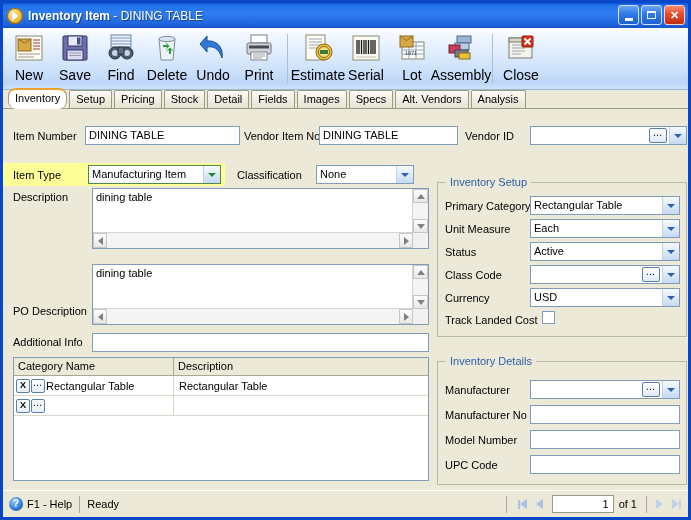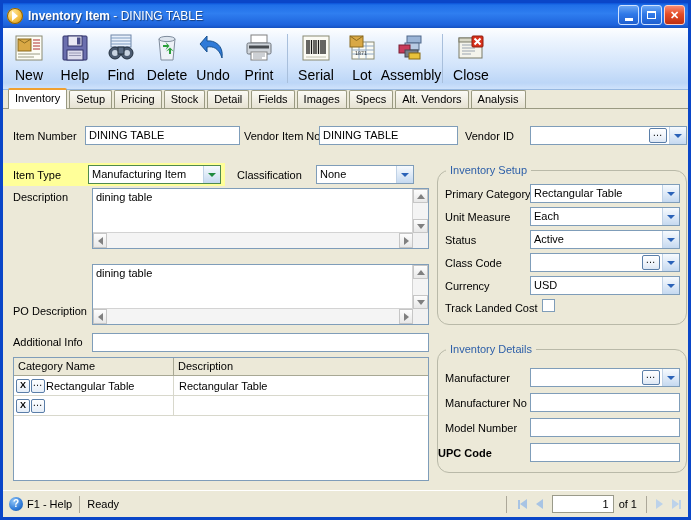--- a/index.html
+++ b/index.html
@@ -73,21 +73,21 @@
     border-bottom:1px solid #9a9a82;
   }
   .tab{
     height:17px;line-height:16px;padding:0 6px;margin-right:2px;
     background:linear-gradient(to bottom,#fbfaf5 0%,#e6e2d2 100%);
     border:1px solid #9a9a82;border-bottom:none;
     border-radius:2px 2px 0 0;font-size:11px;white-space:nowrap;cursor:default;
   }
   .tab.active{
     background:#fff;border-top:2px solid #f0a030;
-    height:19px;line-height:16px;margin-bottom:-1px;position:relative;z-index:2;
+    height:19px;line-height:16px;margin-bottom:-1px;position:relative;z-index:2;border-radius:8px;
   }
   
   #body{
     position:absolute;left:0;top:106px;right:0;bottom:27px;
     background:#ece9d8;
   }
   .lbl{font-size:11px;color:#000;position:absolute;white-space:nowrap;}
   .fld{
     position:absolute;box-sizing:border-box;
     border:1px solid #7f9db9;background:#fff;
@@ -133,21 +133,21 @@
     border:1px solid #c6c6c6;display:flex;align-items:center;justify-content:center;
   }
   .sbbtn.h{width:14px;height:15px;}
   .sbbtn i{border-style:solid;border-color:transparent;display:block;}
   .ar-up i{border-width:0 4px 5px 4px;border-bottom-color:#808080;}
   .ar-dn i{border-width:5px 4px 0 4px;border-top-color:#808080;}
   .ar-lf i{border-width:4px 5px 4px 0;border-right-color:#808080;}
   .ar-rt i{border-width:4px 0 4px 5px;border-left-color:#808080;}
   .sbtrack{position:absolute;background:#f4f4f4;}
   
-  .group{position:absolute;box-sizing:border-box;border:1px solid #b9b9a8;background:transparent;border-radius:12px;}
+  .group{position:absolute;box-sizing:border-box;border:1px solid #b9b9a8;background:transparent;border-radius:0;margin-top:12px;}
   .group>.gtitle{
     position:absolute;top:-7px;left:8px;background:#ece9d8;padding:0 4px;
     color:#2d5fa8;font-size:11px;white-space:nowrap;
   }
   
   #grid{position:absolute;box-sizing:border-box;border:1px solid #7f9db9;background:#fff;overflow:hidden;}
   #grid .ghead{display:flex;height:17px;background:#ece9d8;border-bottom:1px solid #a8a894;}
   #grid .ghead .gh{font-size:11px;line-height:16px;padding-left:4px;box-sizing:border-box;
     border-right:1px solid #a8a894;overflow:hidden;white-space:nowrap;}
   #grid .grow{display:flex;height:19px;border-bottom:1px solid #d8d8cc;align-items:center;}
@@ -233,21 +233,21 @@
         <svg width="32" height="32" viewBox="0 0 32 32">
           <rect x="4" y="4" width="24" height="24" rx="1" fill="#6b6fae" stroke="#33356b"></rect>
           <rect x="9" y="4" width="14" height="10" fill="#e9e9f4" stroke="#33356b"></rect>
           <rect x="18" y="5.5" width="3.5" height="7" fill="#4a4d86"></rect>
           <rect x="8" y="18" width="16" height="10" fill="#dcdcec" stroke="#33356b"></rect>
           <g stroke="#9a9ab5">
               <path d="M10 21h12M10 23.5h12"></path>
             </g>
         </svg>
       </span>
-      <span class="lb">Help</span>
+      <span class="lb">Save</span>
     </div>
 
     <div class="tbtn">
       <span class="ic">
         <svg width="32" height="32" viewBox="0 0 32 32">
           <rect x="6" y="3" width="20" height="12" fill="#e8f0fb" stroke="#6f86a8"></rect>
           <g stroke="#7f9cc0">
               <path d="M6 6h20M6 9h20M6 12h20"></path>
             </g>
           <circle cx="10" cy="21" r="6" fill="#4a5a70" stroke="#23303f"></circle>
@@ -291,20 +291,34 @@
           <g stroke="#9aa0a8">
               <path d="M10 22h12M10 24h12M10 26h9"></path>
             </g>
         </svg>
       </span>
       <span class="lb">Print</span>
     </div>
 
     <div class="tsep"></div>
 
+    <div class="tbtn" style="width:50px">
+      <span class="ic">
+        <svg width="32" height="32" viewBox="0 0 32 32">
+          <rect x="4" y="3" width="19" height="25" fill="#fdfdf6" stroke="#8a8a72"></rect>
+          <g stroke="#9aa4b0">
+              <path d="M7 7h13M7 10h13M7 13h13M7 16h9"></path>
+            </g>
+          <circle cx="22" cy="20" r="8" fill="#e8c23a" stroke="#8a6a10"></circle>
+          <circle cx="22" cy="20" r="5.5" fill="#f5e08a" stroke="#8a6a10"></circle>
+          <rect x="18" y="18" width="8" height="4" fill="#3a7d3a"></rect>
+        </svg>
+      </span>
+      <span class="lb">Estimate</span>
+    </div>
 
     <div class="tbtn">
       <span class="ic">
         <svg width="32" height="32" viewBox="0 0 32 32">
           <rect x="3" y="4" width="26" height="24" fill="#fbfbf4" stroke="#8a8a72"></rect>
           <g stroke="#151515">
               <path d="M7 8v14M9 8v14M11.5 8v14M14 8v14M16 8v14M18.5 8v14M21 8v14M23 8v14M25 8v14" stroke-width="1.3"></path>
             </g>
           <g stroke="#c0c0b0">
               <path d="M6 25h20"></path>
@@ -532,21 +546,21 @@
         <span class="ellip"></span>
         <span class="arrow"></span>
       </div>
 
       <div class="lbl" style="left:7px;top:47px;">Manufacturer No</div>
       <div class="fld" style="left:92px;top:43px;width:150px;"></div>
 
       <div class="lbl" style="left:7px;top:72px;">Model Number</div>
       <div class="fld" style="left:92px;top:68px;width:150px;"></div>
 
-      <div class="lbl" style="left:0;top:97px;font-weight:bold;">UPC Code</div>
+      <div class="lbl" style="left:7px;top:97px;">UPC Code</div>
       <div class="fld" style="left:92px;top:93px;width:150px;"></div>
     </div>
 
   </div>
 
   <div id="statusbar">
     <span class="help-ic">?</span>
     <span class="sb-cell">F1 - Help</span>
     <span class="sb-sep"></span>
     <span class="sb-cell">Ready</span>

